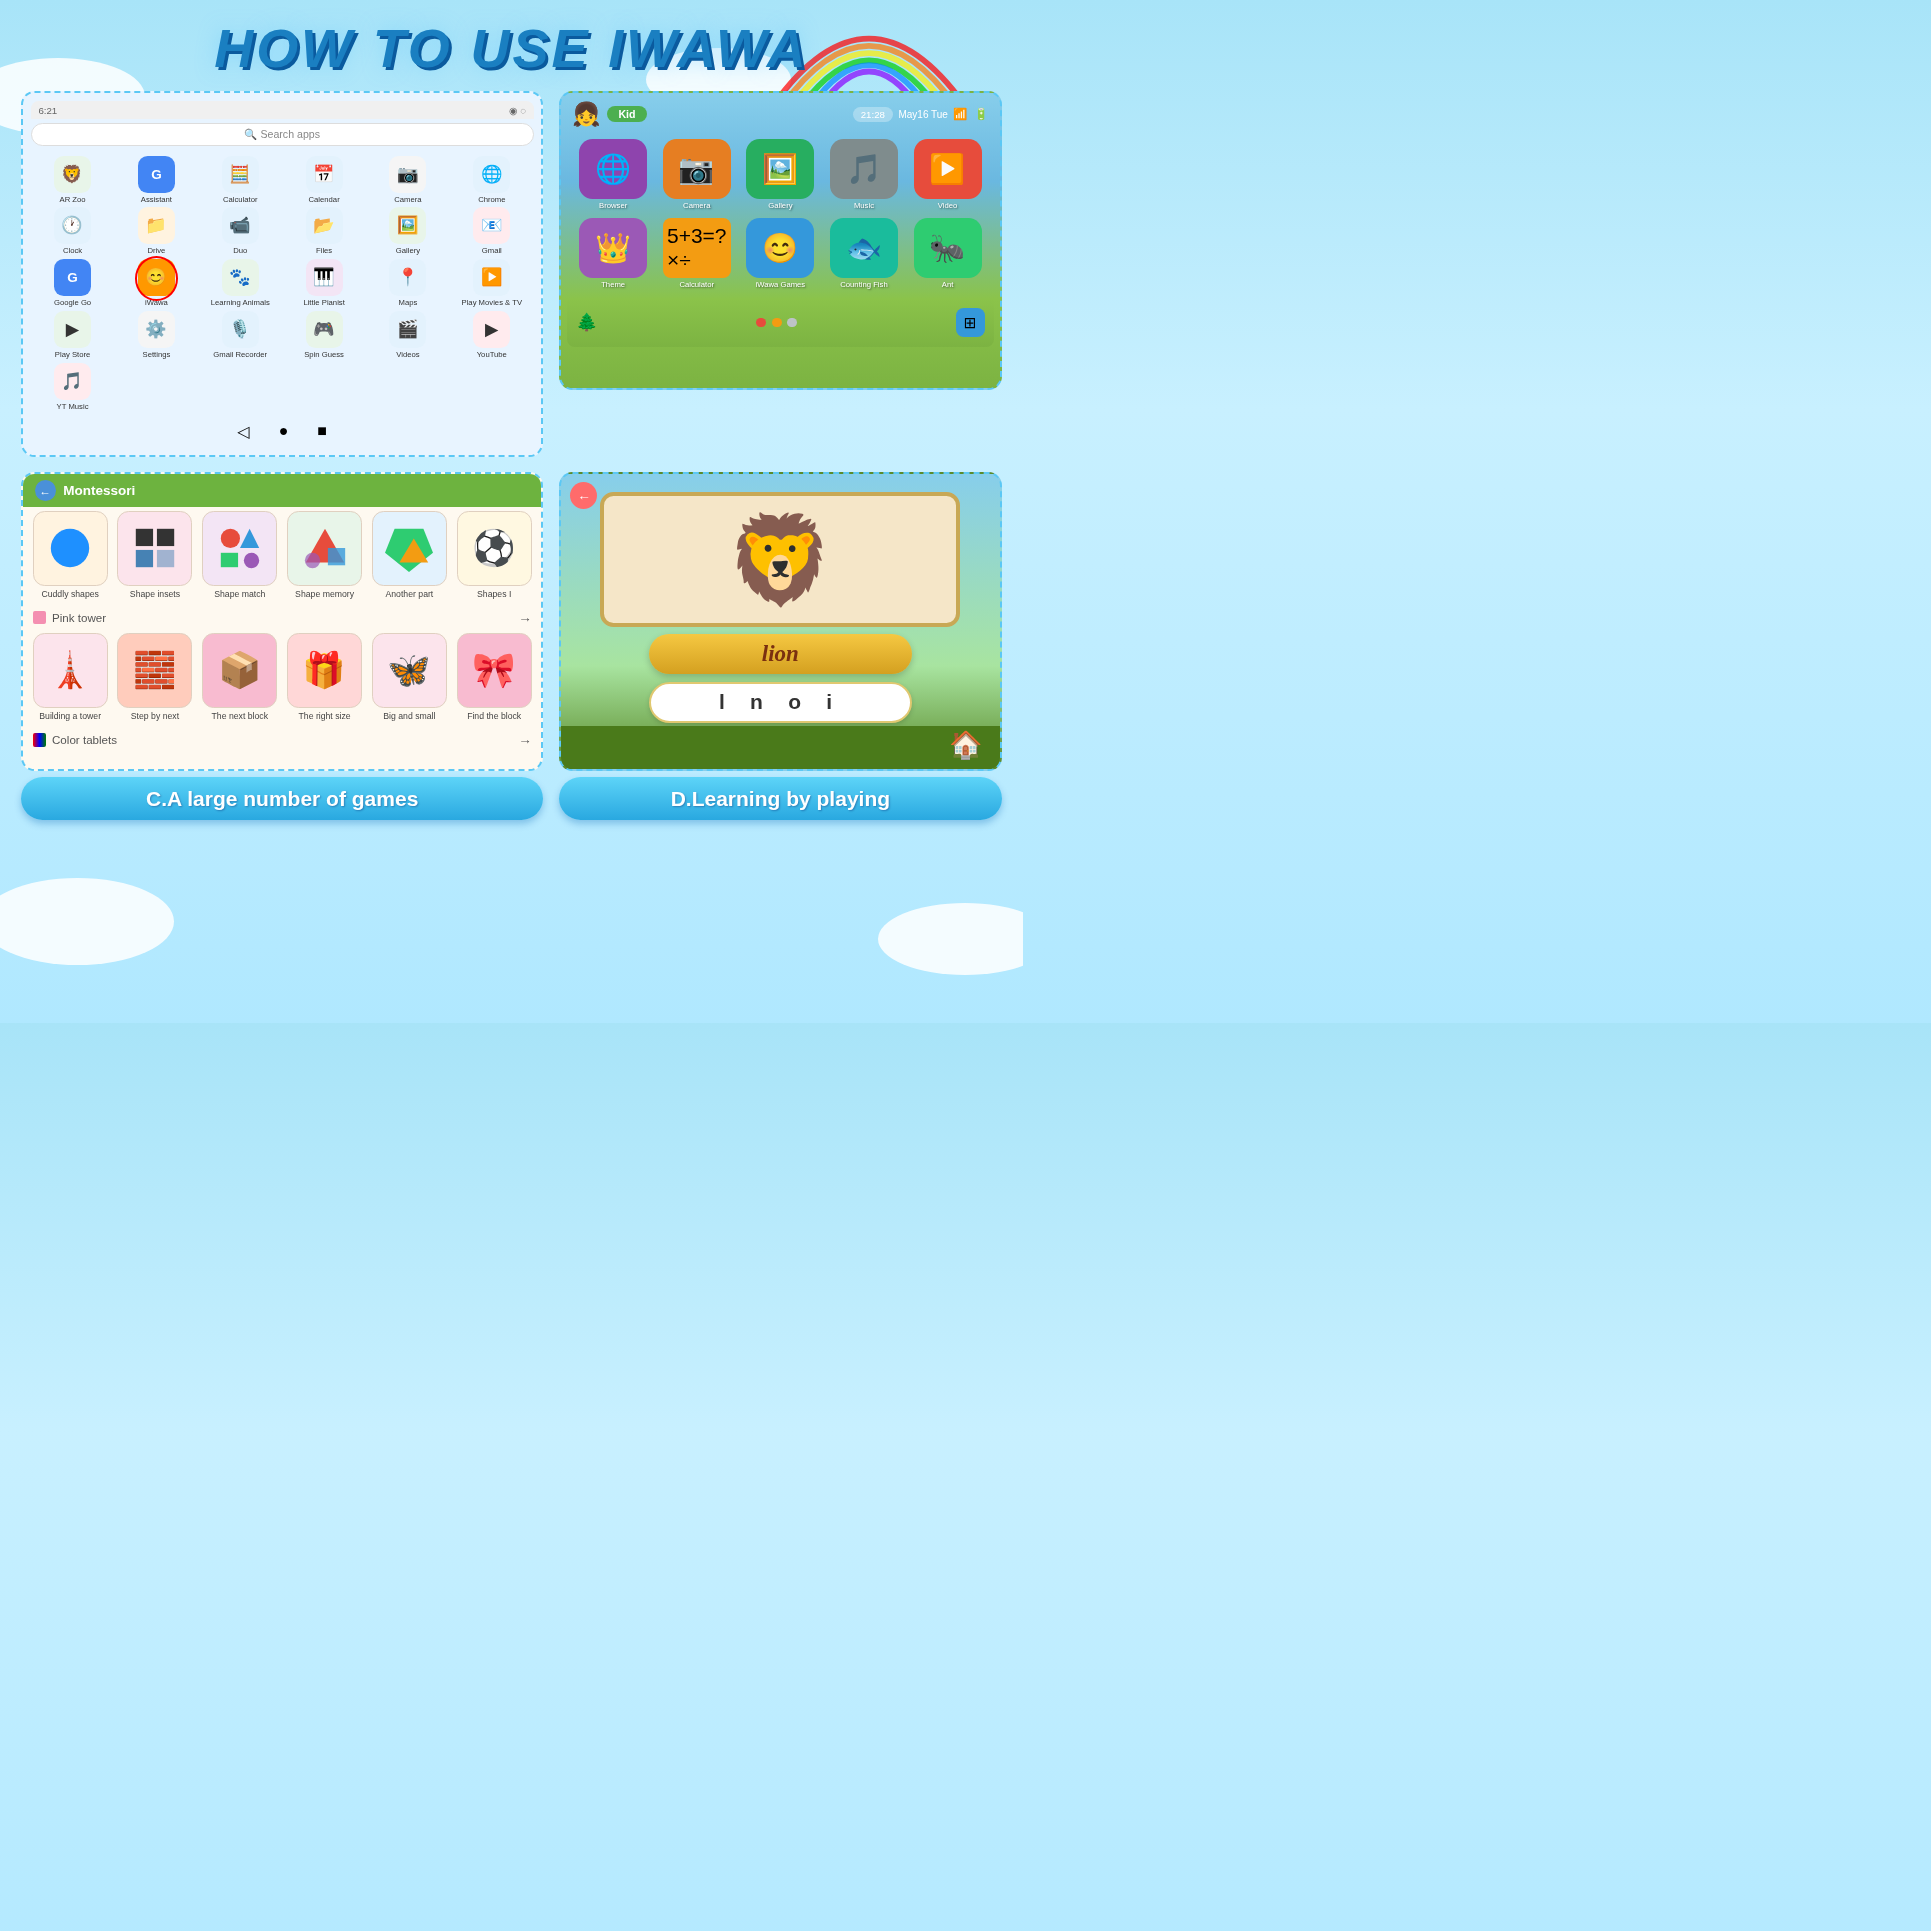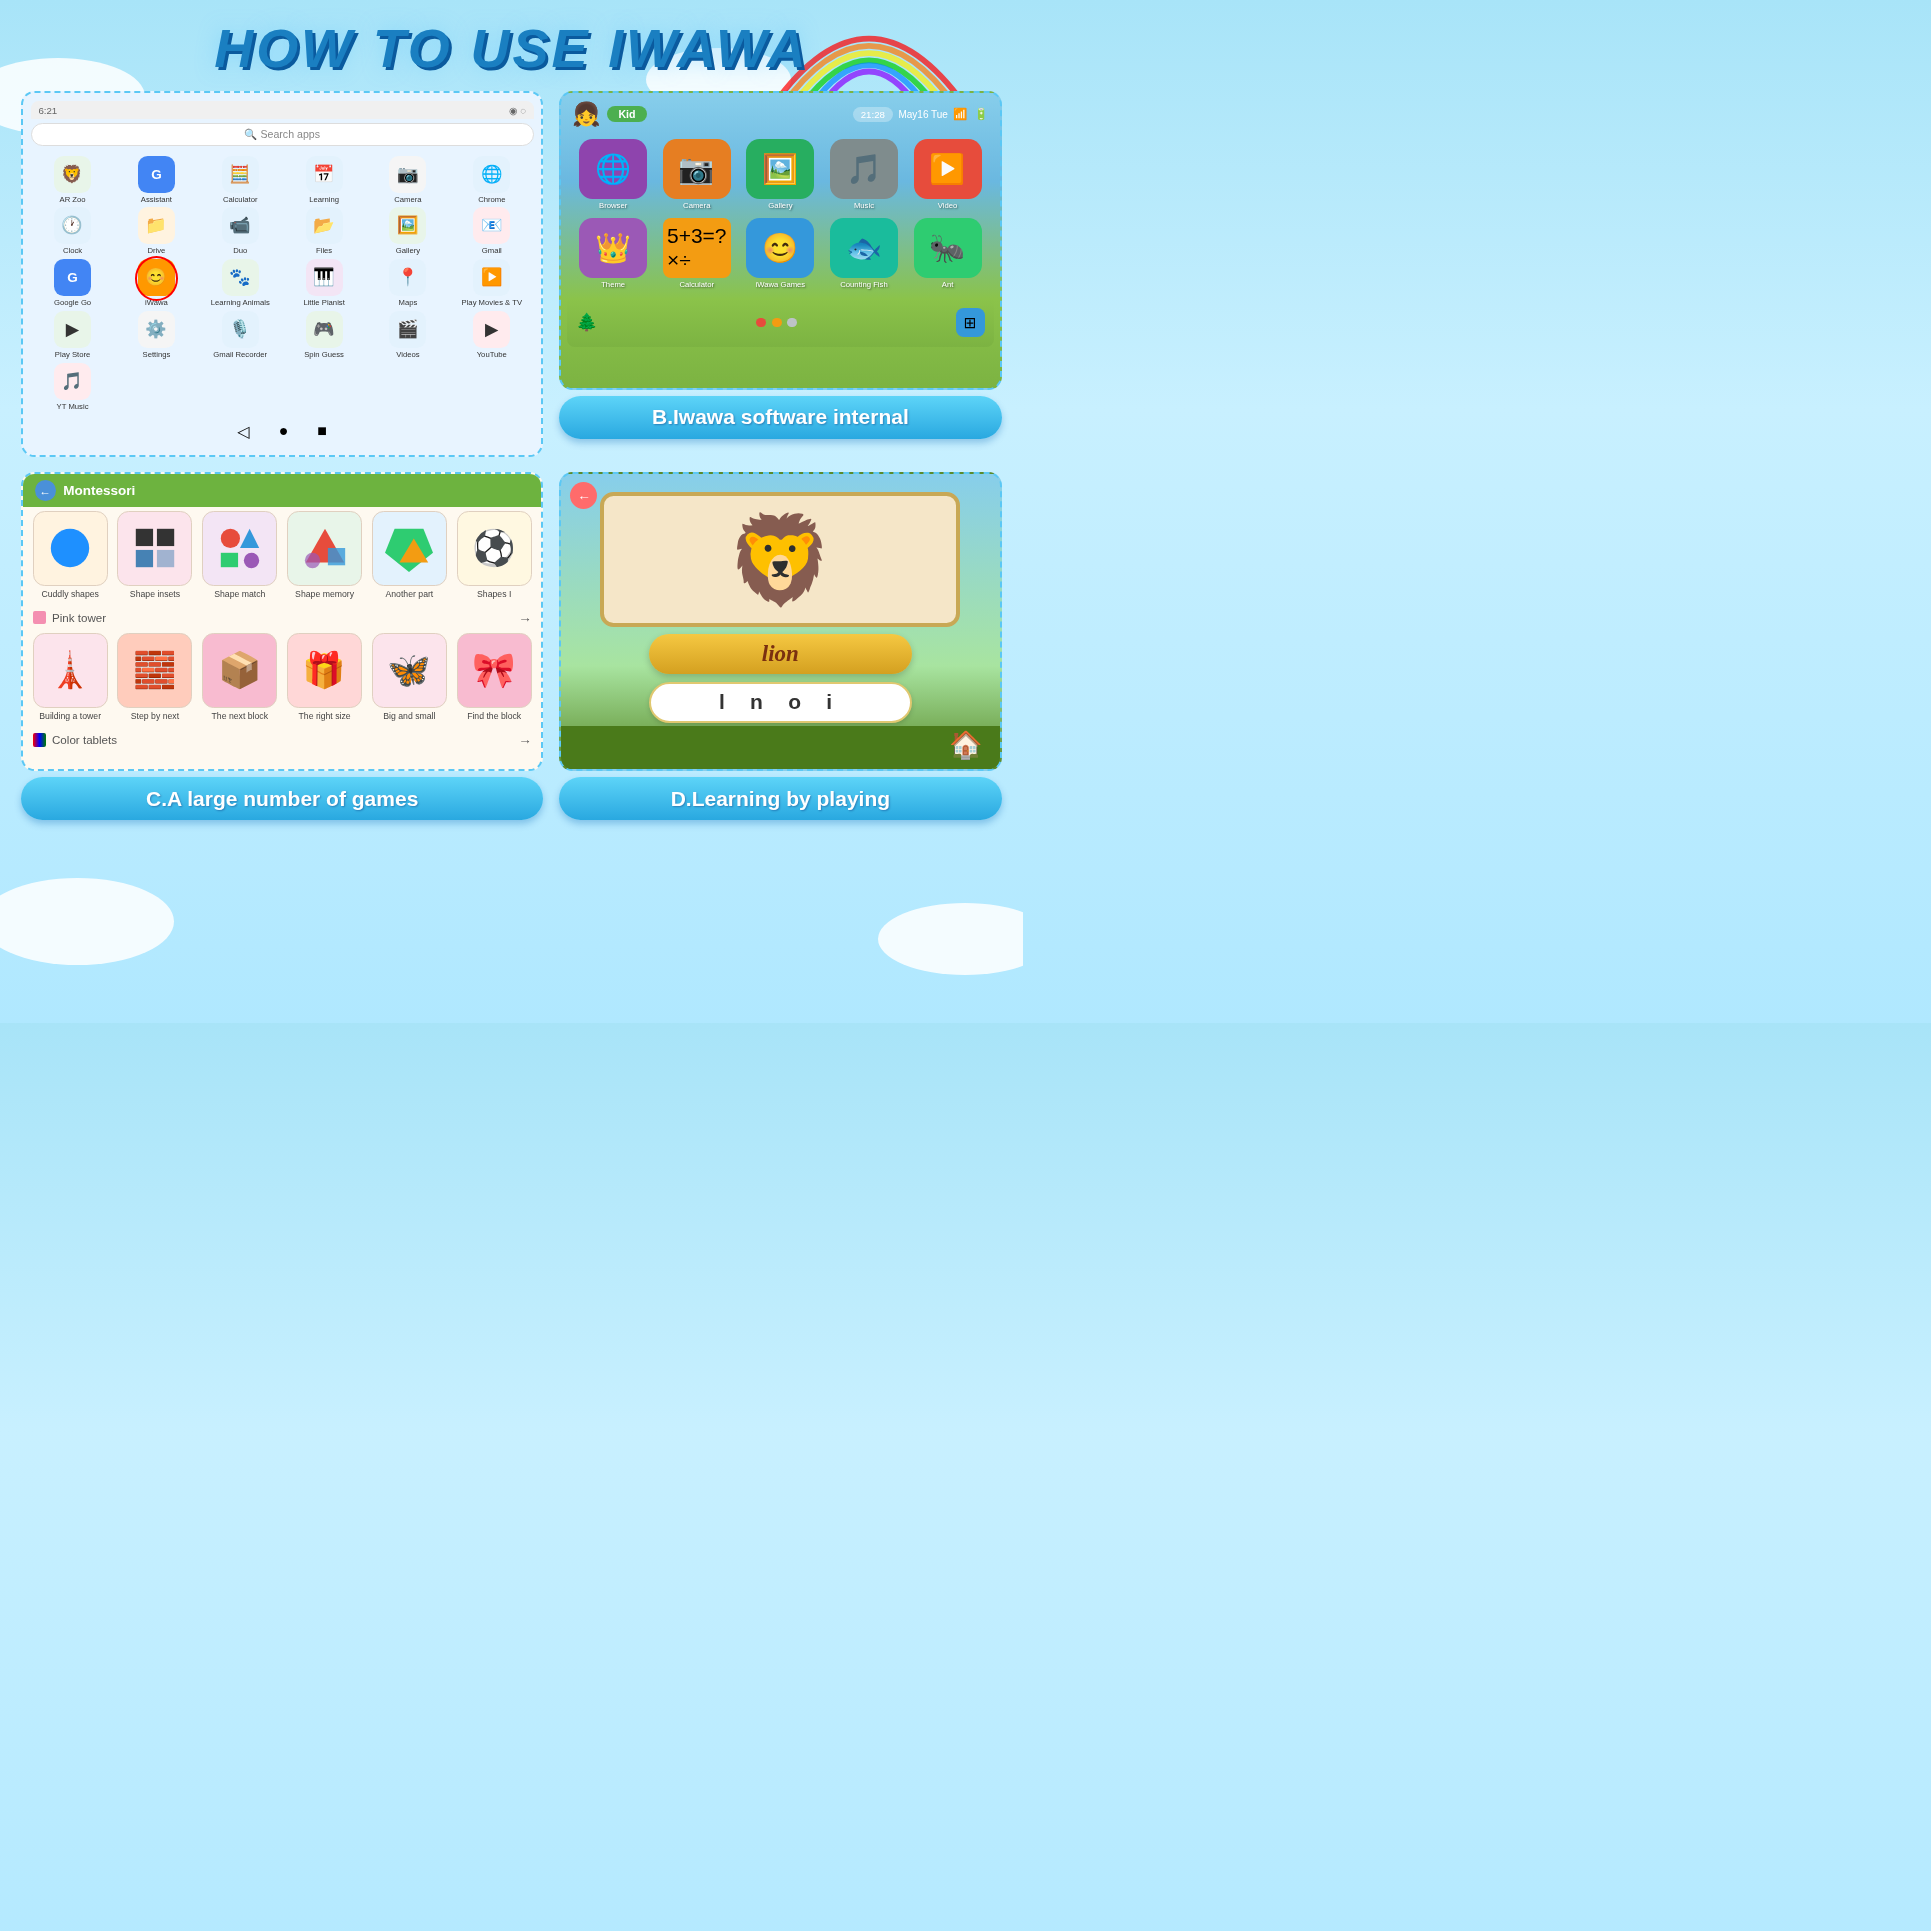--- a/index.html
+++ b/index.html
@@ -358,21 +358,21 @@
           <span>Assistant</span>
         </div>
 
         <div class="app-item">
           <div class="app-icon blue">🧮</div>
           <span>Calculator</span>
         </div>
 
         <div class="app-item">
           <div class="app-icon blue">📅</div>
-          <span>Learning</span>
+          <span>Calendar</span>
         </div>
 
         <div class="app-item">
           <div class="app-icon gray">📷</div>
           <span>Camera</span>
         </div>
 
         <div class="app-item">
           <div class="app-icon blue">🌐</div>
           <span>Chrome</span>
@@ -549,21 +549,20 @@
       <div style="height:48px;background:linear-gradient(180deg,#8bc34a,#7cb342);margin-top:5.8px;border-radius:0 0 7.7px 7.7px;display:flex;align-items:center;padding:0 9.7px;justify-content:space-between;">
         <span style="font-size:17.4px;">🌲</span>
         <div style="display:flex;gap:5.8px;">
           <span style="width:9.7px;height:9.7px;background:#e74c3c;border-radius:50%;display:inline-block;"></span>
           <span style="width:9.7px;height:9.7px;background:#f39c12;border-radius:50%;display:inline-block;"></span>
           <span style="width:9.7px;height:9.7px;background:#bdc3c7;border-radius:50%;display:inline-block;"></span>
         </div>
         <div style="background:#3498db;border-radius:7.7px;width:29px;height:29px;display:flex;align-items:center;justify-content:center;font-size:15.4px;">⊞</div>
       </div>
     </div>
-    <div class="label-btn">B.Iwawa software internal</div>
   </div>
 
   <div class="panel-wrapper">
     <div class="panel panel-c">
 
       <div class="montessori-header">
         <div class="back-arrow">←</div>
         <span>Montessori</span>
       </div>
 

